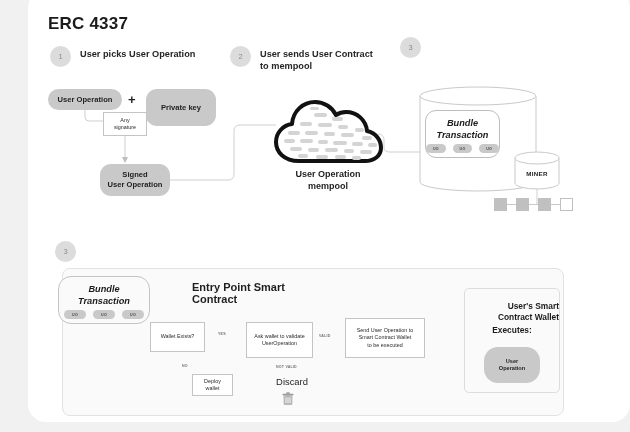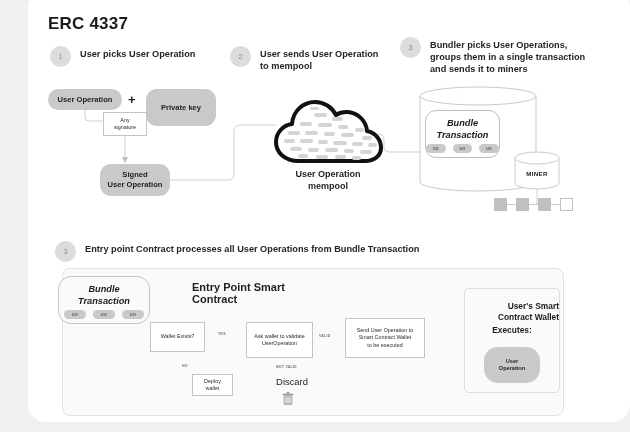--- a/index.html
+++ b/index.html
@@ -180,28 +180,25 @@
   </svg>
 
   <div class="title">ERC 4337</div>
 
   <div class="step" id="step1">
     <div class="step-num">1</div>
     <div class="step-text">User picks User Operation</div>
   </div>
   <div class="step" id="step2">
     <div class="step-num">2</div>
-    <div class="step-text">User sends User Operation
+    <div class="step-text">User sends User Contract
 to mempool</div>
   </div>
   <div class="step" id="step3">
     <div class="step-num">3</div>
-    <div class="step-text">Bundler picks User Operations,
-groups them in a single transaction
-and sends it to miners</div>
   </div>
 
   <div class="pill" style="left:48px;top:89px;width:74px;height:21px;">User Operation</div>
   <div class="plus" style="left:128px;top:92px;">+</div>
   <div class="pill" style="left:146px;top:89px;width:70px;height:37px;">Private key</div>
   <div class="wbox" style="left:103px;top:112px;width:44px;height:24px;">Any
 signature</div>
   <div class="pill" style="left:100px;top:164px;width:70px;height:32px;">Signed
 User Operation</div>
 
@@ -271,21 +268,20 @@
     <div class="chain-link"></div>
     <div class="blk"></div>
     <div class="chain-link"></div>
     <div class="blk"></div>
     <div class="chain-link"></div>
     <div class="blk empty"></div>
   </div>
 
   <div class="step" id="step4">
     <div class="step-num">3</div>
-    <div class="step-text">Entry point Contract processes all User Operations from Bundle Transaction</div>
   </div>
 
   <div class="panel"></div>
   <div class="panel-title">Entry Point Smart Contract</div>
 
   <div class="round-box" style="left:58px;top:276px;width:92px;height:48px;">
     <div class="bundle-title" style="top:7px;">Bundle
 Transaction</div>
     <div class="uo-row" style="top:33px;">
       <div class="uo">UO</div>

